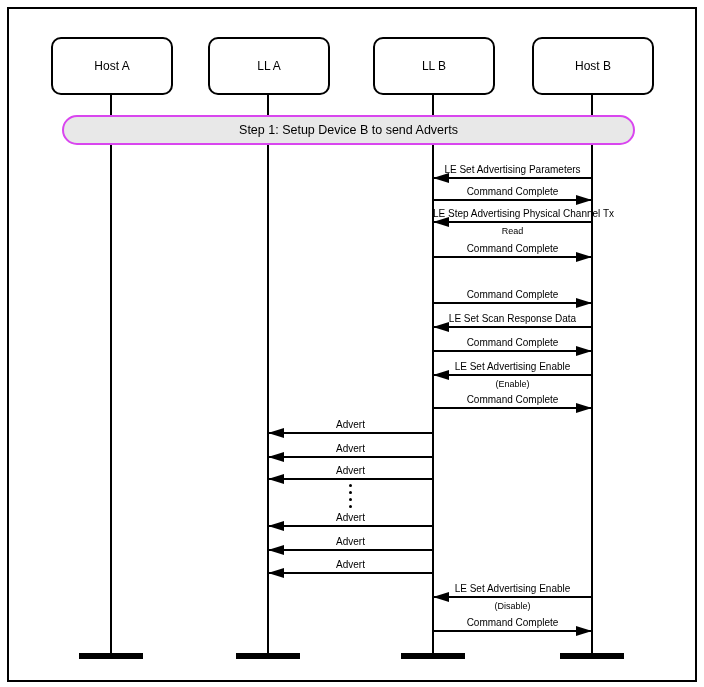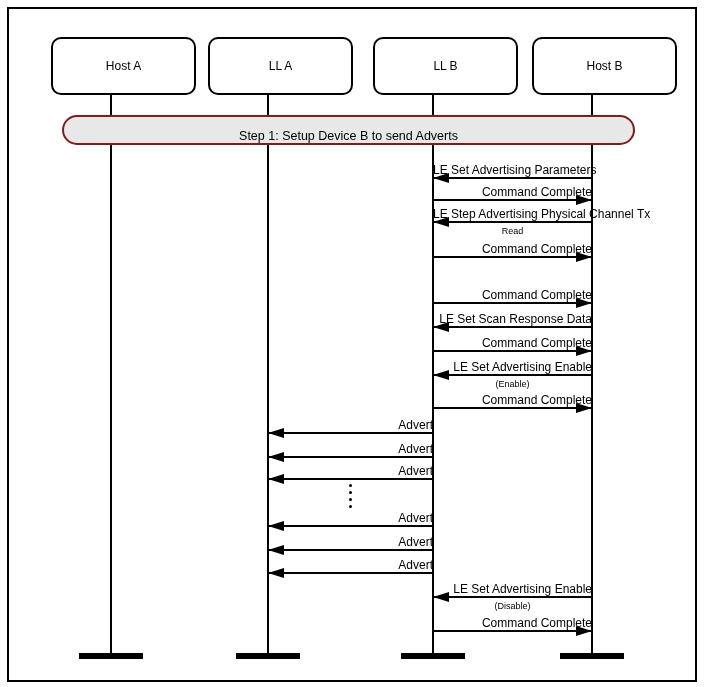--- a/index.html
+++ b/index.html
@@ -2,36 +2,36 @@
 <html><head>
 <meta charset="utf-8">
 <style>
   * { margin:0; padding:0; box-sizing:border-box; }
   html,body { background:#ffffff; }
   body { font-family:"Liberation Sans", sans-serif; color:#000; }
   .canvas { position:relative; width:704px; height:687px; background:#fff; overflow:hidden; }
   .frame { position:absolute; left:7px; top:7px; width:690px; height:675px; border:2px solid #000; background:#fff; }
 
   .actor {
-    position:absolute; top:37px; width:145px; height:58px;
+    position:absolute; top:37px; width:122px; height:58px;
     border:2px solid #000; border-radius:10px; background:#fff;
     display:flex; align-items:center; justify-content:center;
     font-size:12px; z-index:3;
   }
   .lifeline { position:absolute; top:95px; width:2px; height:560px; background:#000; z-index:1; }
 
   .banner {
     position:absolute; left:62px; top:115px; width:573px; height:30px;
-    background:#e8e8e8; border:2px solid #7f1d1d; border-radius:16px;
-    display:flex; align-items:flex-end; justify-content:center;
+    background:#e8e8e8; border:2px solid #d946ef; border-radius:16px;
+    display:flex; align-items:center; justify-content:center;
     font-size:12.5px; z-index:2;
   }
 
   .msg { position:absolute; height:30px; z-index:2; }
-  .msg .lbl  { position:absolute; top:1px; left:0; right:0; text-align:right; font-size:12px; line-height:10px; white-space:nowrap; }
+  .msg .lbl  { position:absolute; top:1px; left:0; right:0; text-align:center; font-size:10px; line-height:10px; white-space:nowrap; }
   .msg .line { position:absolute; top:13px; left:0; right:0; height:2px; background:#000; }
   .msg .lbl2 { position:absolute; top:18px; left:0; right:0; text-align:center; font-size:9px; line-height:10px; white-space:nowrap; }
   .head { position:absolute; top:9px; width:0; height:0; border-style:solid; }
   .head.left  { left:0;  border-width:5px 16px 5px 0; border-color:transparent #000 transparent transparent; }
   .head.right { right:0; border-width:5px 0 5px 16px; border-color:transparent transparent transparent #000; }
 
   .span-hci { left:433px; width:159px; }
   .span-adv { left:268px; width:165px; }
 
   .dots { position:absolute; left:268px; width:165px; top:482px; display:flex; flex-direction:column; align-items:center; z-index:2; }

